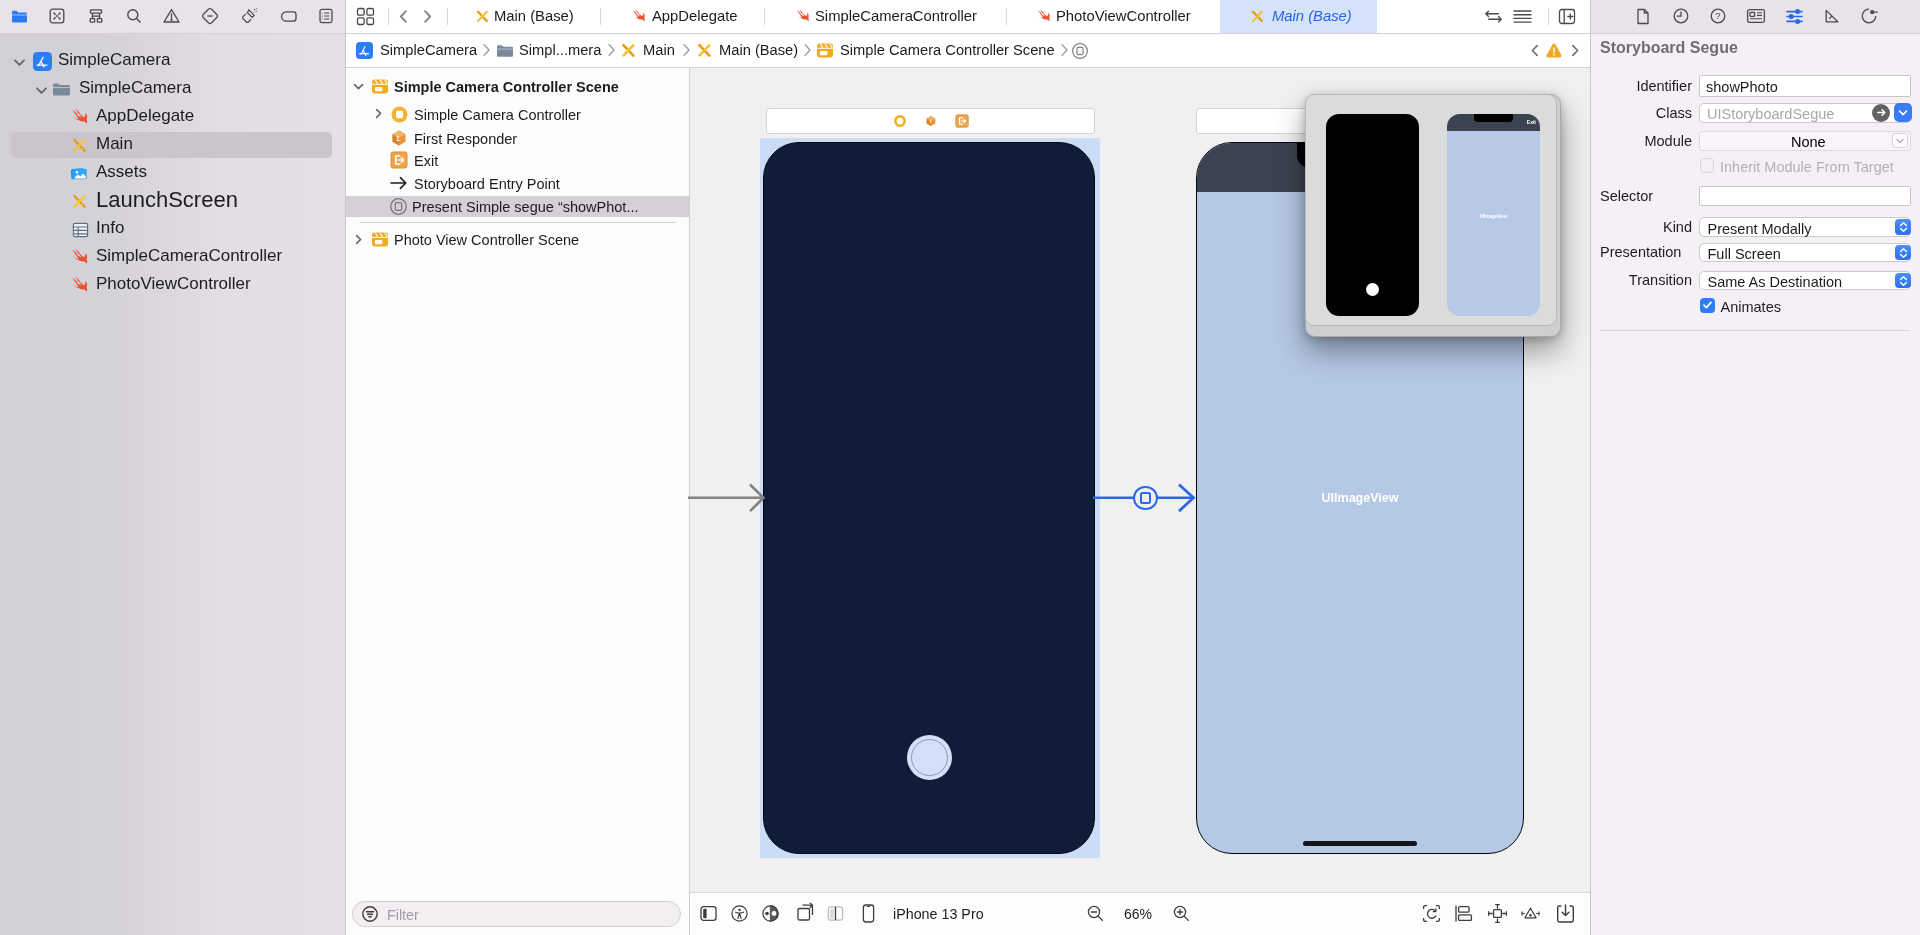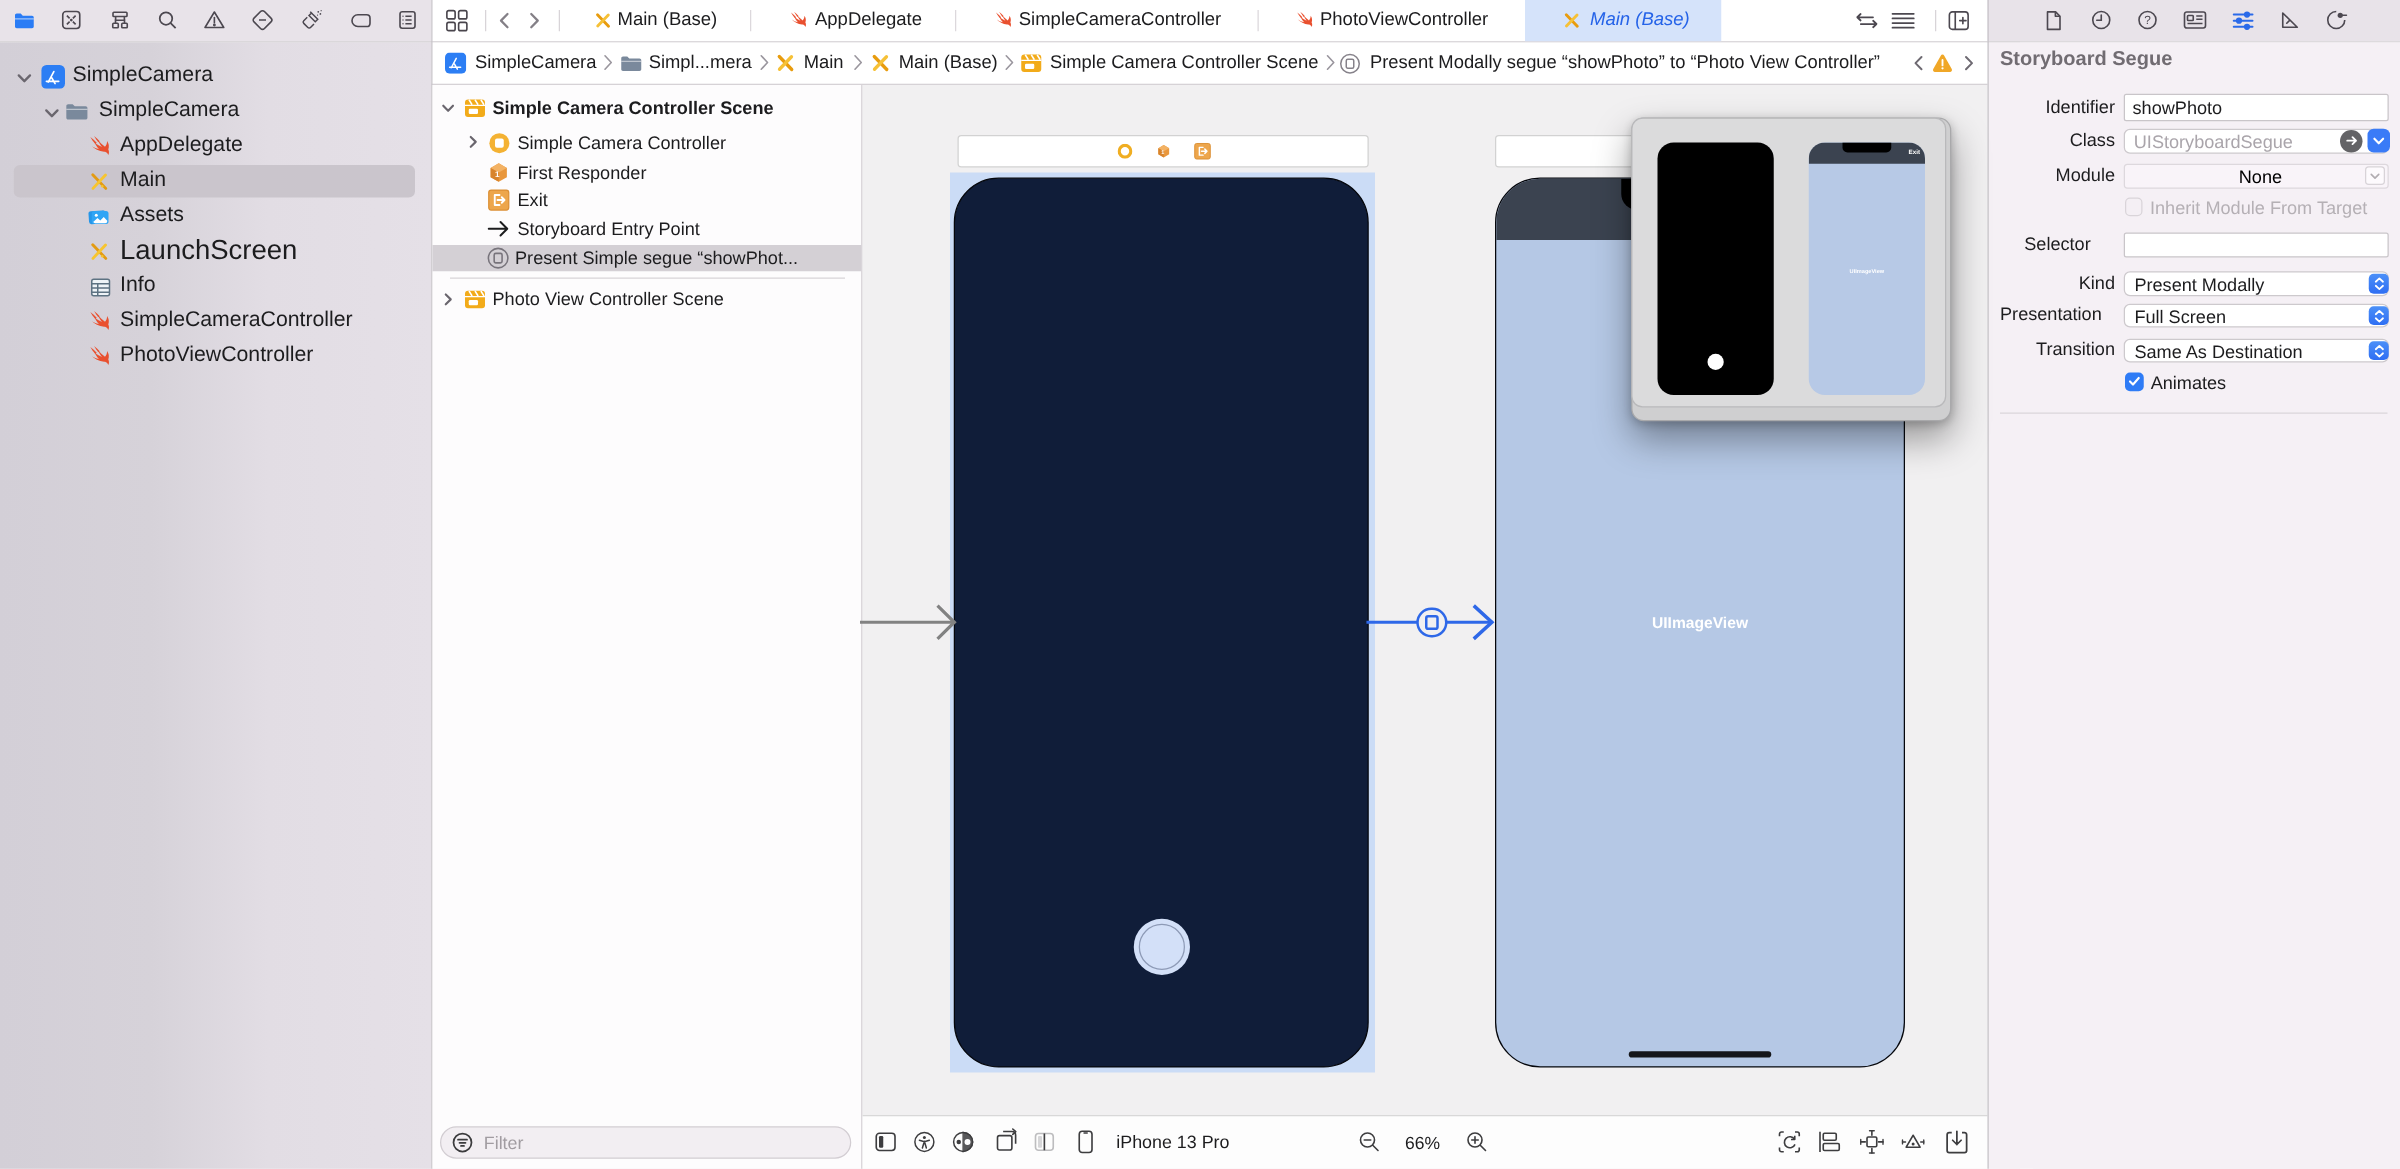--- a/index.html
+++ b/index.html
@@ -162,21 +162,20 @@
       <rect x="4" y="9" width="7.4" height="4.2" rx="1" fill="#fff"></rect>
     </svg>
 <div class="t" style="left:840px;top:41px;font-size:14.7px">Simple Camera Controller Scene</div>
 <svg style="left:1060px;top:43px" width="9" height="14" viewBox="0 0 9 14" fill="none" stroke="#9a969e" stroke-width="1.3" stroke-linecap="round" stroke-linejoin="round">
       <path d="M2 1.6l5 5.4-5 5.4"></path>
     </svg>
 <svg style="left:1071px;top:42px" width="18" height="18" viewBox="0 0 18 18" fill="none" stroke="#86828a" stroke-width="1.2">
       <circle cx="9" cy="9" r="7.4"></circle>
       <rect x="6" y="5.4" width="6" height="7.2" rx="1.2"></rect>
     </svg>
-<div class="t" style="left:1096px;top:41px;font-size:14.7px">Present Modally segue “showPhoto” to “Photo View Controller”</div>
 <svg style="left:1529px;top:43px" width="12" height="15" viewBox="0 0 12 15" fill="none" stroke="#6e6a72" stroke-width="1.6" stroke-linecap="round" stroke-linejoin="round">
       <path d="M8.2 2.6L3.4 7.5l4.8 4.9"></path>
     </svg>
 <svg style="left:1545px;top:42px" width="18" height="17" viewBox="0 0 18 17">
       <path d="M9 1.6c.6 0 1.1.3 1.4.9l6 10.6c.6 1.1-.2 2.4-1.4 2.4H3c-1.2 0-2-1.3-1.4-2.4l6-10.6c.3-.6.8-.9 1.4-.9z" fill="#f0a727"></path>
       <path d="M9 6v4.3" stroke="#fff" stroke-width="1.5" stroke-linecap="round"></path>
       <circle cx="9" cy="12.6" r=".9" fill="#fff"></circle>
     </svg>
 <svg style="left:1569px;top:43px" width="12" height="15" viewBox="0 0 12 15" fill="none" stroke="#6e6a72" stroke-width="1.6" stroke-linecap="round" stroke-linejoin="round">
       <path d="M3.8 2.6l4.8 4.9-4.8 4.9"></path>
@@ -477,21 +476,21 @@
     </svg>
 <div class="t" style="left:1600px;top:131.5px;width:92px;text-align:right">Module</div>
 <div class="a" style="left:1699px;top:130.5px;width:212px;height:20px;background:#f9f4f9;border:1px solid #ddd8dd;border-radius:3px;box-sizing:border-box"></div>
 <div class="t" style="left:1791px;top:133px;color:#000000">None</div>
 <div class="a" style="left:1892px;top:133px;width:16px;height:15px;background:#fdfafd;border:1px solid #d8d3d8;border-radius:3px;box-sizing:border-box"></div>
 <svg style="left:1895px;top:137.5px" width="10" height="7" viewBox="0 0 10 7" fill="none" stroke="#b1acb1" stroke-width="1.3" stroke-linecap="round" stroke-linejoin="round">
       <path d="M2 1.5l3 3 3-3"></path>
     </svg>
 <div class="a" style="left:1699.5px;top:158px;width:14.5px;height:14.5px;background:#f4eff4;border:1px solid #d9d4d9;border-radius:4px;box-sizing:border-box"></div>
 <div class="t" style="left:1720px;top:158px;color:#b5b0b5">Inherit Module From Target</div>
-<div class="t" style="left:1600px;top:187px;width:92px;text-align:center">Selector</div>
+<div class="t" style="left:1600px;top:187px;width:92px;text-align:left">Selector</div>
 <div class="a" style="left:1699px;top:186px;width:212px;height:20px;background:#fff;border:1px solid #c9c5c9;border-radius:2px;box-sizing:border-box"></div>
 <div class="t" style="left:1600px;top:217.5px;width:92px;text-align:right">Kind</div>
 <div class="a" style="left:1699px;top:217px;width:212px;height:19.5px;background:#fff;border:1px solid #cdc9cd;border-radius:5px;box-sizing:border-box"></div>
 <div class="t" style="left:1707.5px;top:219.5px">Present Modally</div>
 <div class="a" style="left:1895px;top:219px;width:16px;height:15.5px;background:linear-gradient(#4b90f8,#2f6ef3);border-radius:4px"></div>
 <svg style="left:1897.5px;top:221px" width="11" height="12" viewBox="0 0 11 12" fill="none" stroke="#fff" stroke-width="1.4" stroke-linecap="round" stroke-linejoin="round">
       <path d="M2.6 4.4L5.5 1.7l2.9 2.7M2.6 7.6l2.9 2.7 2.9-2.7"></path>
     </svg>
 <div class="t" style="left:1600px;top:243px;width:92px;">Presentation</div>
 <div class="a" style="left:1699px;top:242.5px;width:212px;height:19.5px;background:#fff;border:1px solid #cdc9cd;border-radius:5px;box-sizing:border-box"></div>

